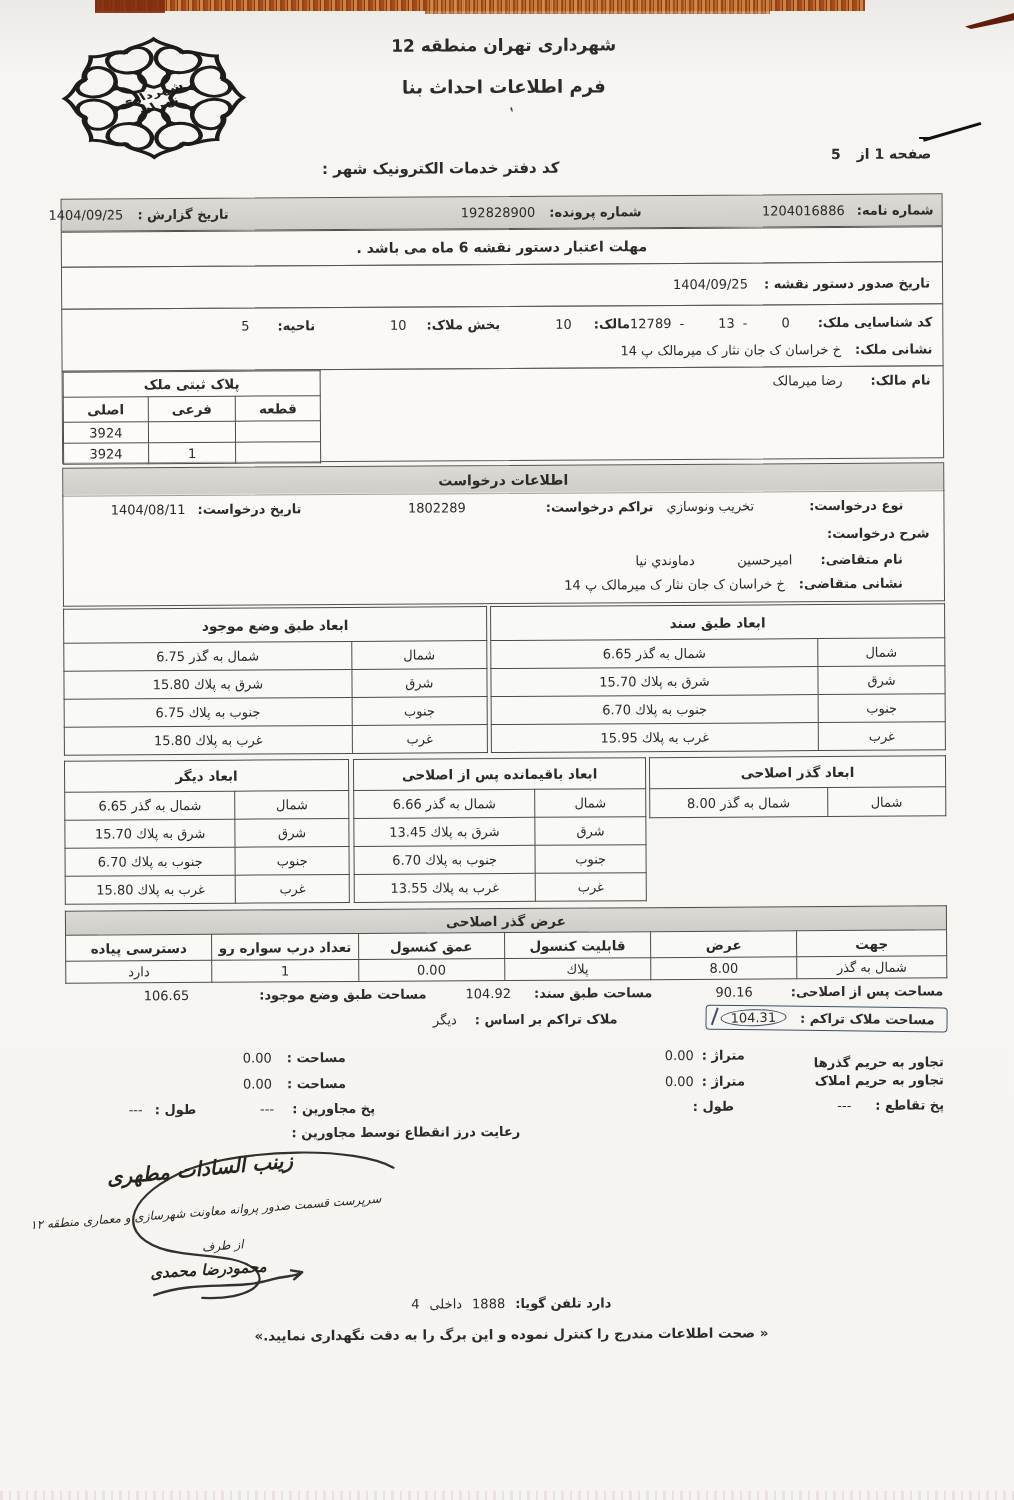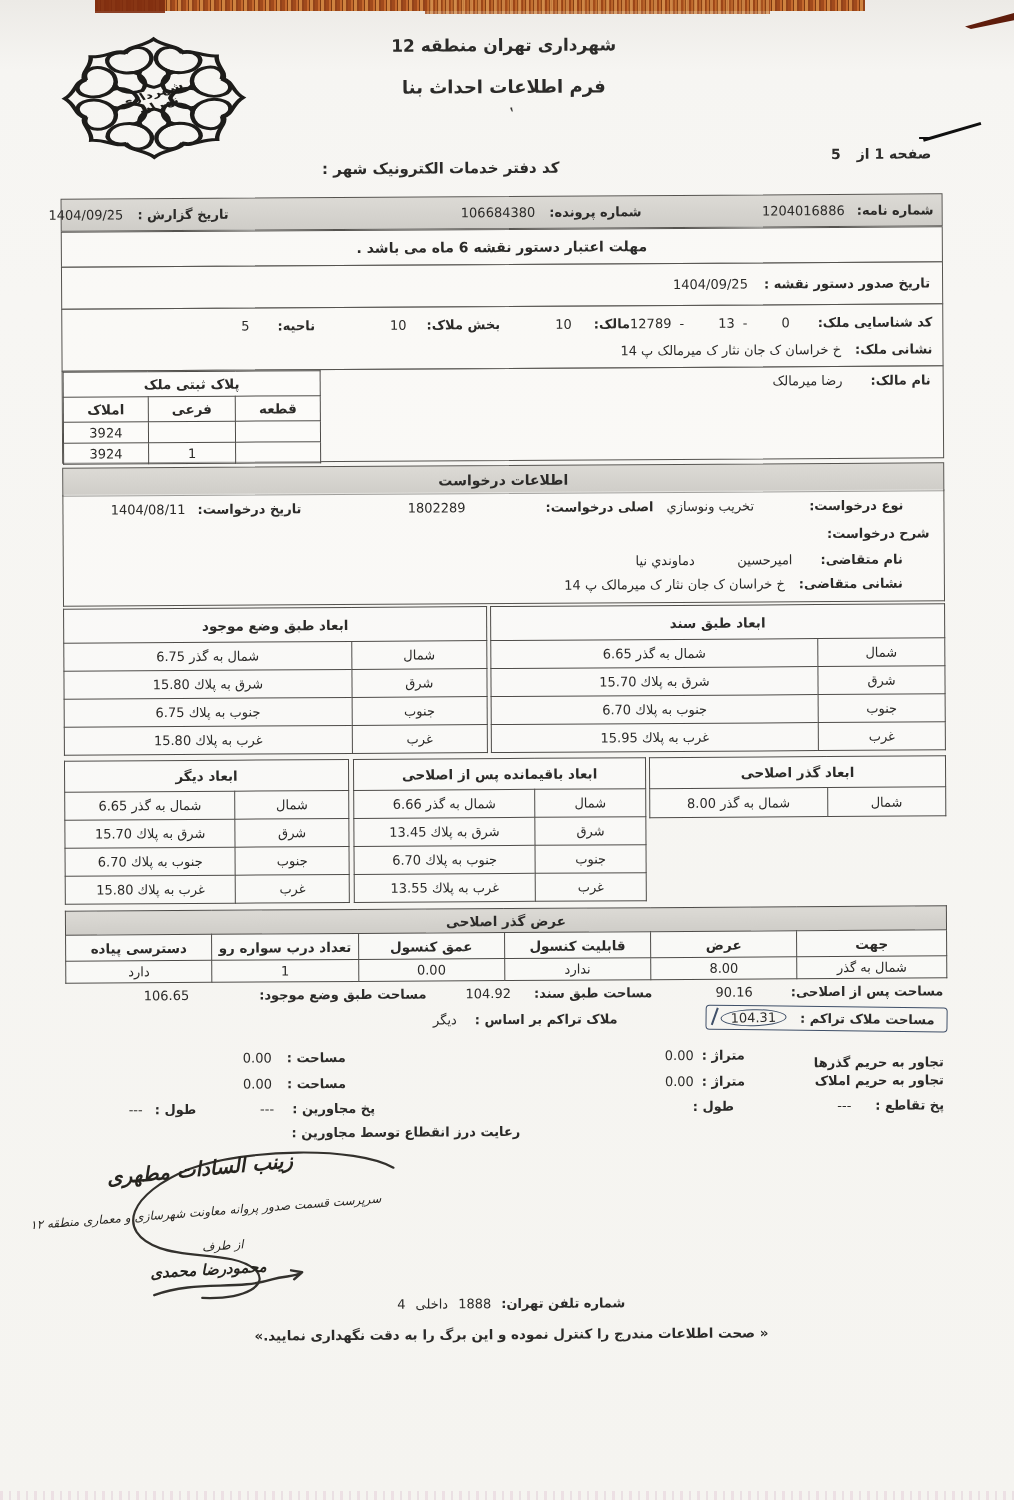--- a/index.html
+++ b/index.html
@@ -96,21 +96,21 @@
     <div class="e-office">کد دفتر خدمات الکترونیک شهر :</div>
     <div class="pen-mark"></div>
 
     <div class="bx band" style="top:196px;height:31px;">
       <div class="g" style="right:8px;top:0;bottom:0;gap:12px;">
         <span class="lbl">شماره نامه:</span>
         <span>1204016886</span>
       </div>
       <div class="g" style="right:300px;top:0;bottom:0;gap:14px;">
         <span class="lbl">شماره پرونده:</span>
-        <span>106684380</span>
+        <span>192828900</span>
       </div>
       <div class="g" style="right:713px;top:0;bottom:0;gap:14px;">
         <span class="lbl">تاریخ گزارش :</span>
         <span>1404/09/25</span>
       </div>
     </div>
 
     <div class="bx center-text" style="top:229px;height:34px;font-size:14px;">
       <span>مهلت اعتبار دستور نقشه 6 ماه می باشد .</span>
     </div>
@@ -153,21 +153,21 @@
       <colgroup>
           <col style="width:33%">
           <col style="width:34%">
           <col style="width:33%">
         </colgroup>
       <tbody>
           <tr>
             <th colspan="3" style="height:24px;">پلاک ثبتی ملک</th>
           </tr>
       <tr>
-        <th style="height:24px;">املاک</th>
+        <th style="height:24px;">اصلی</th>
         <th>فرعی</th>
         <th>قطعه</th>
       </tr>
       <tr>
         <td style="height:20px;">3924</td>
         <td></td>
         <td></td>
       </tr>
       <tr>
         <td style="height:20px;">3924</td>
@@ -180,21 +180,21 @@
     <div class="bx band center-text" style="top:465px;height:27px;font-size:14px;">
       <span>اطلاعات درخواست</span>
     </div>
 
     <div class="bx" style="top:492px;height:111px;border-top:none;">
       <div class="g" style="right:40px;top:8px;gap:55px;">
         <span class="lbl">نوع درخواست:</span>
         <span>تخریب ونوسازي</span>
       </div>
       <div class="g" style="right:290px;top:8px;gap:80px;">
-        <span class="lbl">اصلی درخواست:</span>
+        <span class="lbl">تراکم درخواست:</span>
         <span>1802289</span>
       </div>
       <div class="g" style="right:642px;top:8px;gap:12px;">
         <span class="lbl">تاریخ درخواست:</span>
         <span>1404/08/11</span>
       </div>
       <div class="g" style="right:14px;top:36px;">
         <span class="lbl">شرح درخواست:</span>
       </div>
       <div class="g" style="right:41px;top:62px;gap:28px;">
@@ -352,21 +352,21 @@
         <th style="height:25px;">جهت</th>
         <th>عرض</th>
         <th>قابلیت کنسول</th>
         <th>عمق کنسول</th>
         <th>تعداد درب سواره رو</th>
         <th>دسترسی پیاده</th>
       </tr>
       <tr>
         <td style="height:21px;">شمال به گذر</td>
         <td>8.00</td>
-        <td>ندارد</td>
+        <td>پلاك</td>
         <td>0.00</td>
         <td>1</td>
         <td>دارد</td>
       </tr>
     </tbody>
       </table>
 
     <div style="position:absolute;left:63px;right:69px;top:981px;height:24px;">
       <div class="g" style="right:4px;top:0;bottom:0;gap:38px;">
         <span class="lbl">مساحت پس از اصلاحی:</span>
@@ -445,21 +445,21 @@
         <path d="M310,22 C272,0 162,2 106,22 C46,46 30,84 76,101 C106,112 150,105 171,123 C186,138 162,153 118,151" fill="none" stroke="#33312d" stroke-width="2.2" stroke-linecap="round"></path>
         <path d="M70,148 C112,133 152,144 188,133 C202,129 210,131 218,126 M218,126 l-11,-2 M218,126 l-8,7" fill="none" stroke="#33312d" stroke-width="2.4" stroke-linecap="round"></path>
       </svg>
       <div class="s-line" style="right:170px;top:10px;font-size:20px;font-weight:bold;transform:rotate(-5deg);">زینب السادات مطهری</div>
       <div class="s-line" style="right:82px;top:58px;font-size:12px;transform:rotate(-4deg);">سرپرست قسمت صدور پروانه معاونت شهرسازی و معماری منطقه ۱۲</div>
       <div class="s-line" style="right:220px;top:92px;font-size:12px;transform:rotate(-4deg);">از طرف</div>
       <div class="s-line" style="right:197px;top:114px;font-size:15px;font-weight:bold;transform:rotate(-3deg);">محمودرضا محمدی</div>
     </div>
 
     <div class="g" style="left:0;right:0;top:1296px;justify-content:center;gap:10px;font-size:13px;">
-      <span class="lbl">شماره تلفن تهران:</span>
+      <span class="lbl">دارد تلفن گویا:</span>
       <span>1888</span>
       <span>داخلی</span>
       <span>4</span>
     </div>
     <div class="g" style="left:0;right:0;top:1326px;justify-content:center;font-size:13.5px;font-weight:600;">
       <span>« صحت اطلاعات مندرج را کنترل نموده و این برگ را به دقت نگهداری نمایید.»</span>
     </div>
 
   </div>
 </div>

